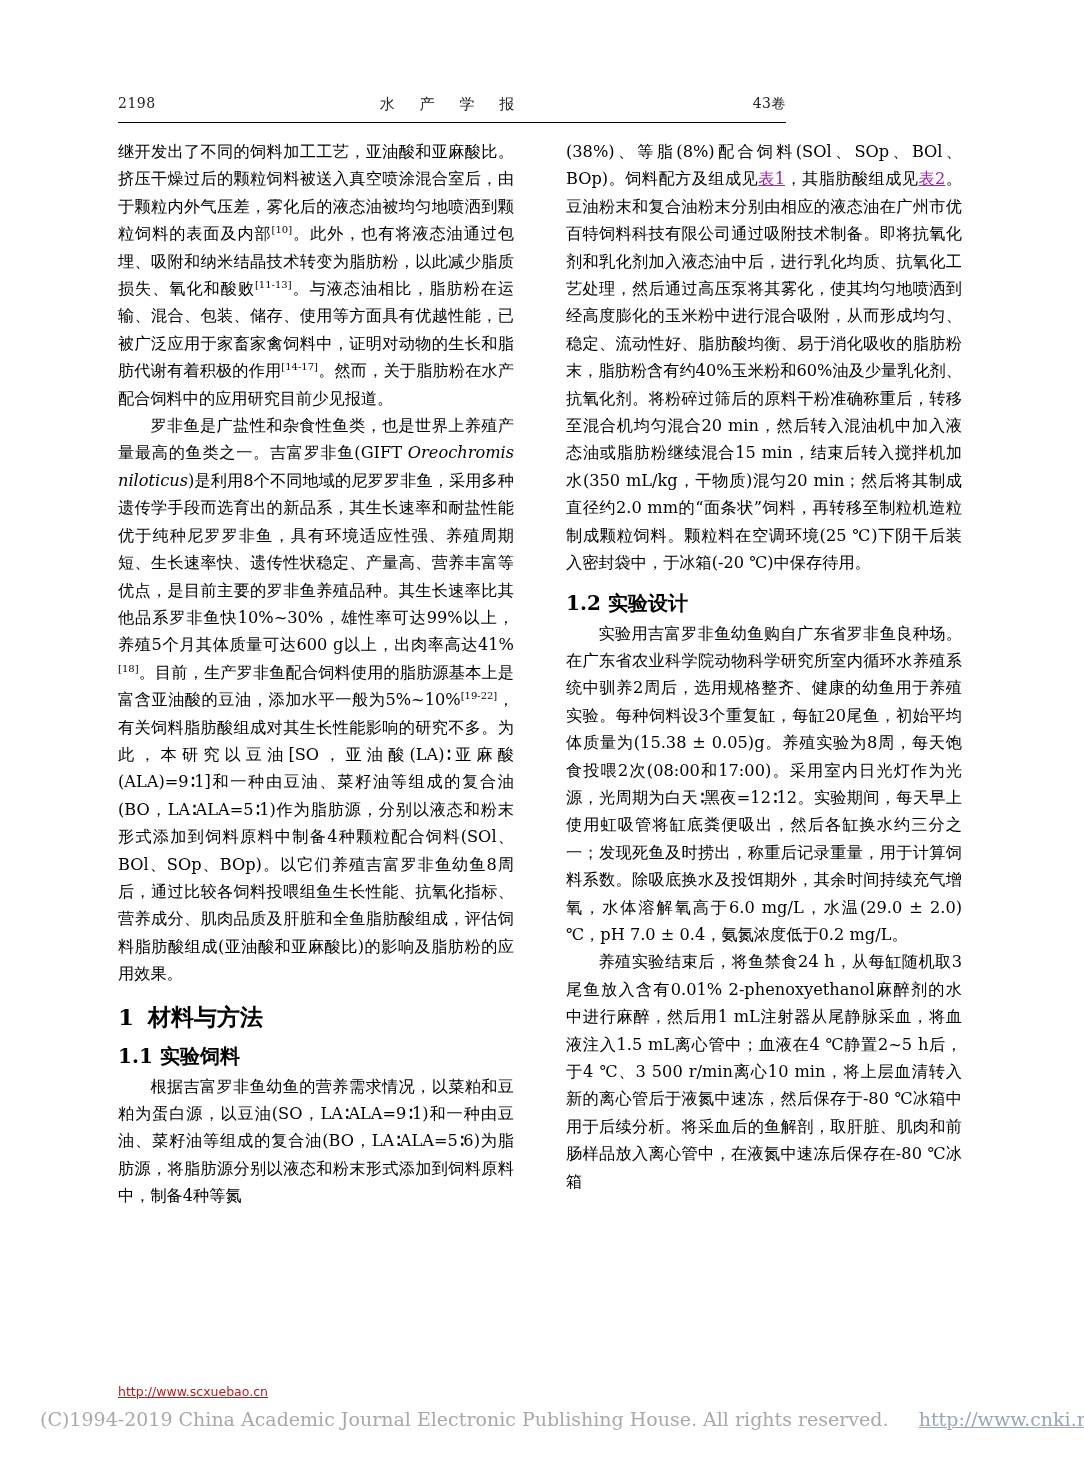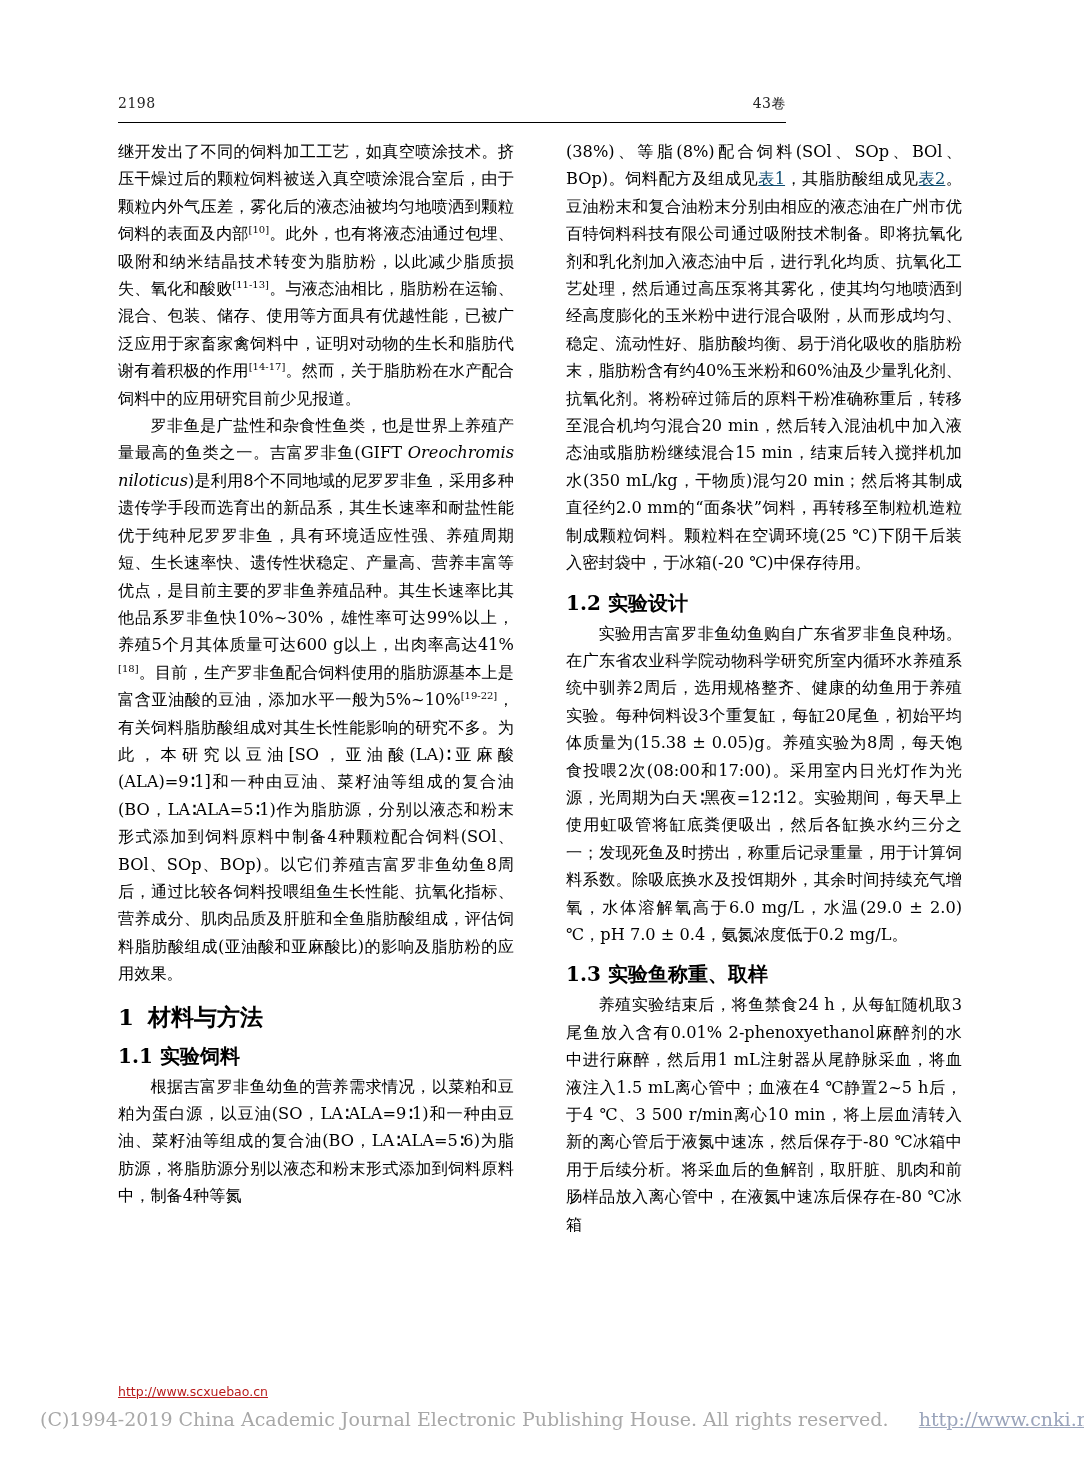--- a/index.html
+++ b/index.html
@@ -42,21 +42,21 @@
     line-height:27.4px;
     text-align:justify;
     text-justify:inter-ideograph;
   }
   .col-left{left:118px;}
   .col-right{left:566px;}
   p{margin:0;padding:0;}
   .indent{text-indent:2em;}
   .sup{font-size:10px;vertical-align:super;line-height:0;}
   .ital{font-style:italic;}
-  .link{color:#0c4a6e;text-decoration:underline;}
+  .link{color:#a21caf;text-decoration:underline;}
   h2.sec{
     font-size:23px;
     font-weight:bold;
     margin:16px 0 6px 0;
     line-height:26px;
   }
   h3.sub{
     font-size:20px;
     font-weight:bold;
     margin:13px 0 4px 0;
@@ -84,46 +84,46 @@
   }
   .footer-copy .cnki{color:#9aa4bb;text-decoration:underline;}
 </style>
 </head>
 <body>
 
 <div class="page">
 
   <div class="runhead">
     <span class="folio-left">2198</span>
+    <span class="journal">水 产 学 报</span>
     <span class="folio-right">43卷</span>
   </div>
   <div class="rule"></div>
 
   <div class="col col-left">
 
-    <p><span>继开发出了不同的饲料加工工艺，如真空喷涂技术。挤压干燥过后的颗粒饲料被送入真空喷涂混合室后，由于颗粒内外气压差，雾化后的液态油被均匀地喷洒到颗粒饲料的表面及内部</span><span class="sup">[10]</span><span>。此外，也有将液态油通过包埋、吸附和纳米结晶技术转变为脂肪粉，以此减少脂质损失、氧化和酸败</span><span class="sup">[11-13]</span><span>。与液态油相比，脂肪粉在运输、混合、包装、储存、使用等方面具有优越性能，已被广泛应用于家畜家禽饲料中，证明对动物的生长和脂肪代谢有着积极的作用</span><span class="sup">[14-17]</span><span>。然而，关于脂肪粉在水产配合饲料中的应用研究目前少见报道。</span></p>
+    <p><span>继开发出了不同的饲料加工工艺，亚油酸和亚麻酸比。挤压干燥过后的颗粒饲料被送入真空喷涂混合室后，由于颗粒内外气压差，雾化后的液态油被均匀地喷洒到颗粒饲料的表面及内部</span><span class="sup">[10]</span><span>。此外，也有将液态油通过包埋、吸附和纳米结晶技术转变为脂肪粉，以此减少脂质损失、氧化和酸败</span><span class="sup">[11-13]</span><span>。与液态油相比，脂肪粉在运输、混合、包装、储存、使用等方面具有优越性能，已被广泛应用于家畜家禽饲料中，证明对动物的生长和脂肪代谢有着积极的作用</span><span class="sup">[14-17]</span><span>。然而，关于脂肪粉在水产配合饲料中的应用研究目前少见报道。</span></p>
 
     <p class="indent"><span>罗非鱼是广盐性和杂食性鱼类，也是世界上养殖产量最高的鱼类之一。吉富罗非鱼(GIFT </span><span class="ital">Oreochromis niloticus</span><span>)是利用8个不同地域的尼罗罗非鱼，采用多种遗传学手段而选育出的新品系，其生长速率和耐盐性能优于纯种尼罗罗非鱼，具有环境适应性强、养殖周期短、生长速率快、遗传性状稳定、产量高、营养丰富等优点，是目前主要的罗非鱼养殖品种。其生长速率比其他品系罗非鱼快10%~30%，雄性率可达99%以上，养殖5个月其体质量可达600 g以上，出肉率高达41%</span><span class="sup">[18]</span><span>。目前，生产罗非鱼配合饲料使用的脂肪源基本上是富含亚油酸的豆油，添加水平一般为5%~10%</span><span class="sup">[19-22]</span><span>，有关饲料脂肪酸组成对其生长性能影响的研究不多。为此，本研究以豆油[SO，亚油酸(LA)∶亚麻酸(ALA)=9∶1]和一种由豆油、菜籽油等组成的复合油(BO，LA∶ALA=5∶1)作为脂肪源，分别以液态和粉末形式添加到饲料原料中制备4种颗粒配合饲料(SOl、BOl、SOp、BOp)。以它们养殖吉富罗非鱼幼鱼8周后，通过比较各饲料投喂组鱼生长性能、抗氧化指标、营养成分、肌肉品质及肝脏和全鱼脂肪酸组成，评估饲料脂肪酸组成(亚油酸和亚麻酸比)的影响及脂肪粉的应用效果。</span></p>
 
     <h2 class="sec"><span class="num">1</span><span>材料与方法</span></h2>
 
     <h3 class="sub"><span class="num">1.1</span><span>实验饲料</span></h3>
 
     <p class="indent">根据吉富罗非鱼幼鱼的营养需求情况，以菜粕和豆粕为蛋白源，以豆油(SO，LA∶ALA=9∶1)和一种由豆油、菜籽油等组成的复合油(BO，LA∶ALA=5∶6)为脂肪源，将脂肪源分别以液态和粉末形式添加到饲料原料中，制备4种等氮</p>
   </div>
 
   <div class="col col-right">
 
     <p><span>(38%)、等脂(8%)配合饲料(SOl、SOp、BOl、BOp)。饲料配方及组成见</span><a class="link" href="#">表1</a><span>，其脂肪酸组成见</span><a class="link" href="#">表2</a><span>。豆油粉末和复合油粉末分别由相应的液态油在广州市优百特饲料科技有限公司通过吸附技术制备。即将抗氧化剂和乳化剂加入液态油中后，进行乳化均质、抗氧化工艺处理，然后通过高压泵将其雾化，使其均匀地喷洒到经高度膨化的玉米粉中进行混合吸附，从而形成均匀、稳定、流动性好、脂肪酸均衡、易于消化吸收的脂肪粉末，脂肪粉含有约40%玉米粉和60%油及少量乳化剂、抗氧化剂。将粉碎过筛后的原料干粉准确称重后，转移至混合机均匀混合20 min，然后转入混油机中加入液态油或脂肪粉继续混合15 min，结束后转入搅拌机加水(350 mL/kg，干物质)混匀20 min；然后将其制成直径约2.0 mm的“面条状”饲料，再转移至制粒机造粒制成颗粒饲料。颗粒料在空调环境(25 ℃)下阴干后装入密封袋中，于冰箱(-20 ℃)中保存待用。</span></p>
 
     <h3 class="sub"><span class="num">1.2</span><span>实验设计</span></h3>
 
     <p class="indent">实验用吉富罗非鱼幼鱼购自广东省罗非鱼良种场。在广东省农业科学院动物科学研究所室内循环水养殖系统中驯养2周后，选用规格整齐、健康的幼鱼用于养殖实验。每种饲料设3个重复缸，每缸20尾鱼，初始平均体质量为(15.38 ± 0.05)g。养殖实验为8周，每天饱食投喂2次(08:00和17:00)。采用室内日光灯作为光源，光周期为白天∶黑夜=12∶12。实验期间，每天早上使用虹吸管将缸底粪便吸出，然后各缸换水约三分之一；发现死鱼及时捞出，称重后记录重量，用于计算饲料系数。除吸底换水及投饵期外，其余时间持续充气增氧，水体溶解氧高于6.0 mg/L，水温(29.0 ± 2.0) ℃，pH 7.0 ± 0.4，氨氮浓度低于0.2 mg/L。</p>
 
-    <h3 class="sub"><span class="num">1.3</span><span>实验鱼称重、取样</span></h3>
 
     <p class="indent">养殖实验结束后，将鱼禁食24 h，从每缸随机取3尾鱼放入含有0.01% 2-phenoxyethanol麻醉剂的水中进行麻醉，然后用1 mL注射器从尾静脉采血，将血液注入1.5 mL离心管中；血液在4 ℃静置2~5 h后，于4 ℃、3 500 r/min离心10 min，将上层血清转入新的离心管后于液氮中速冻，然后保存于-80 ℃冰箱中用于后续分析。将采血后的鱼解剖，取肝脏、肌肉和前肠样品放入离心管中，在液氮中速冻后保存在-80 ℃冰箱</p>
   </div>
 
   <a class="footer-url" href="#">http://www.scxuebao.cn</a>
 
   <div class="footer-copy">
     <span>(C)1994-2019 China Academic Journal Electronic Publishing House. All rights reserved.</span>
     &nbsp;&nbsp;&nbsp;
     <span class="cnki">http://www.cnki.net</span>

